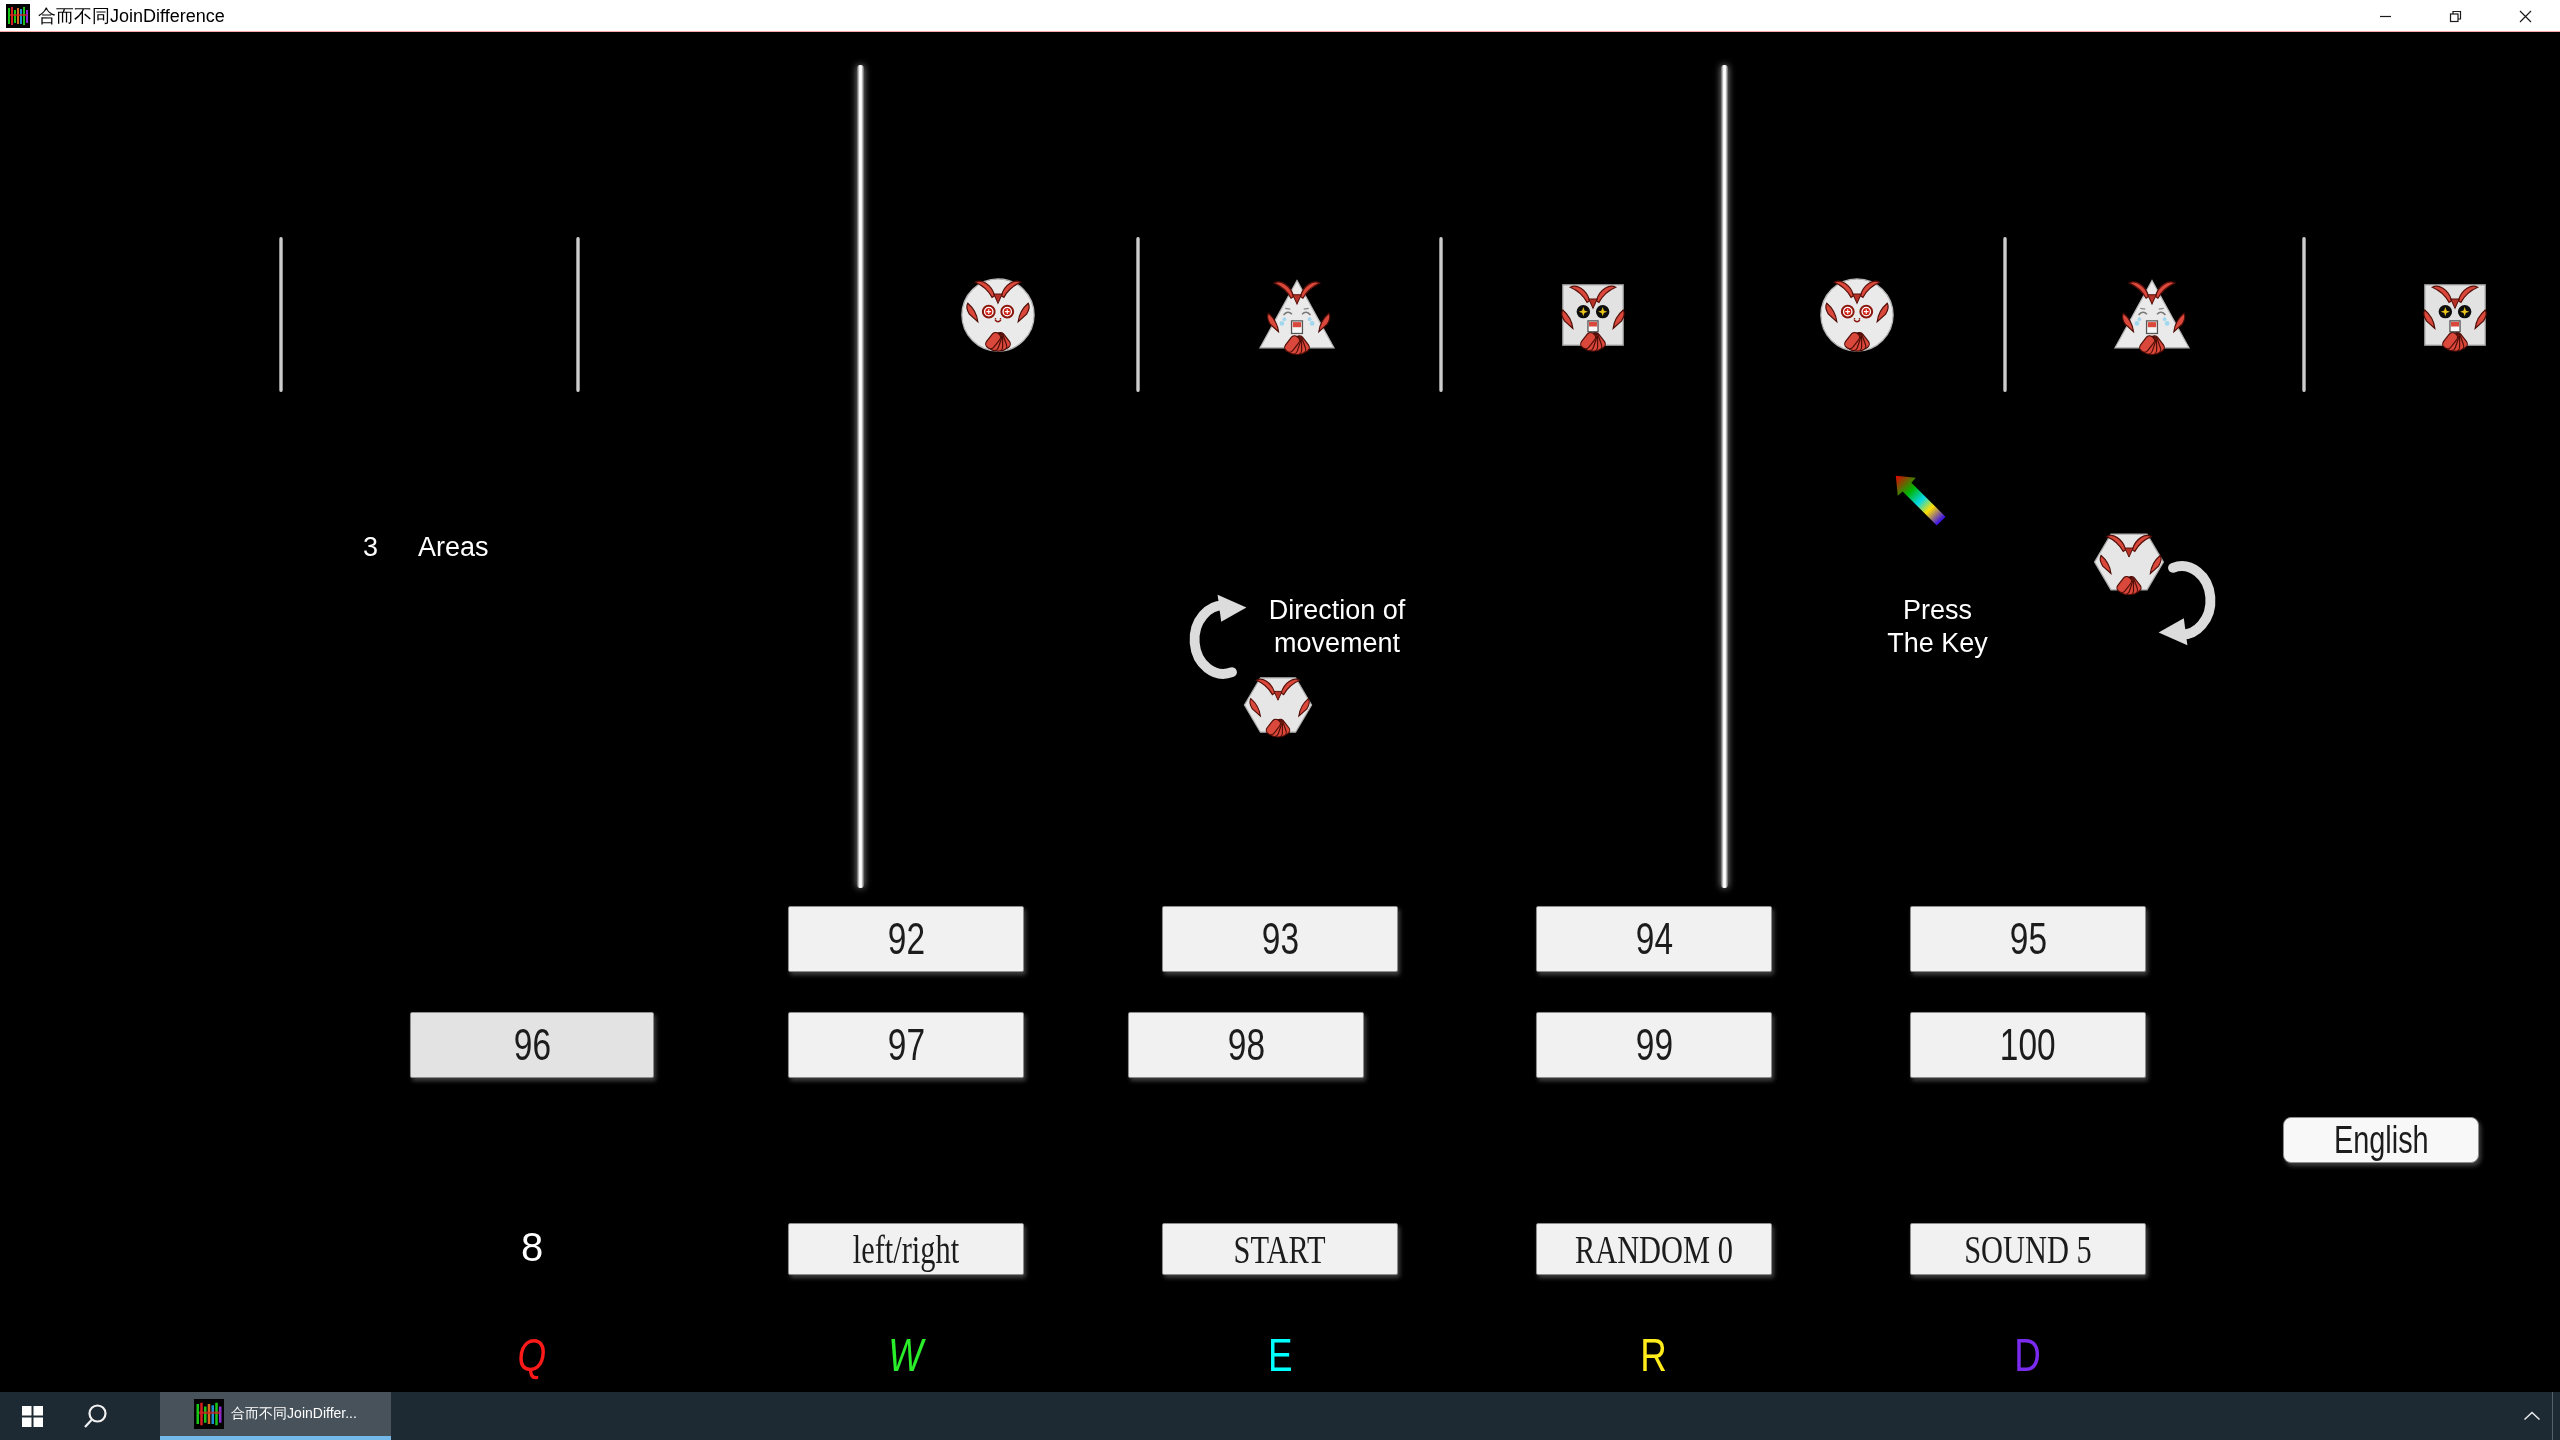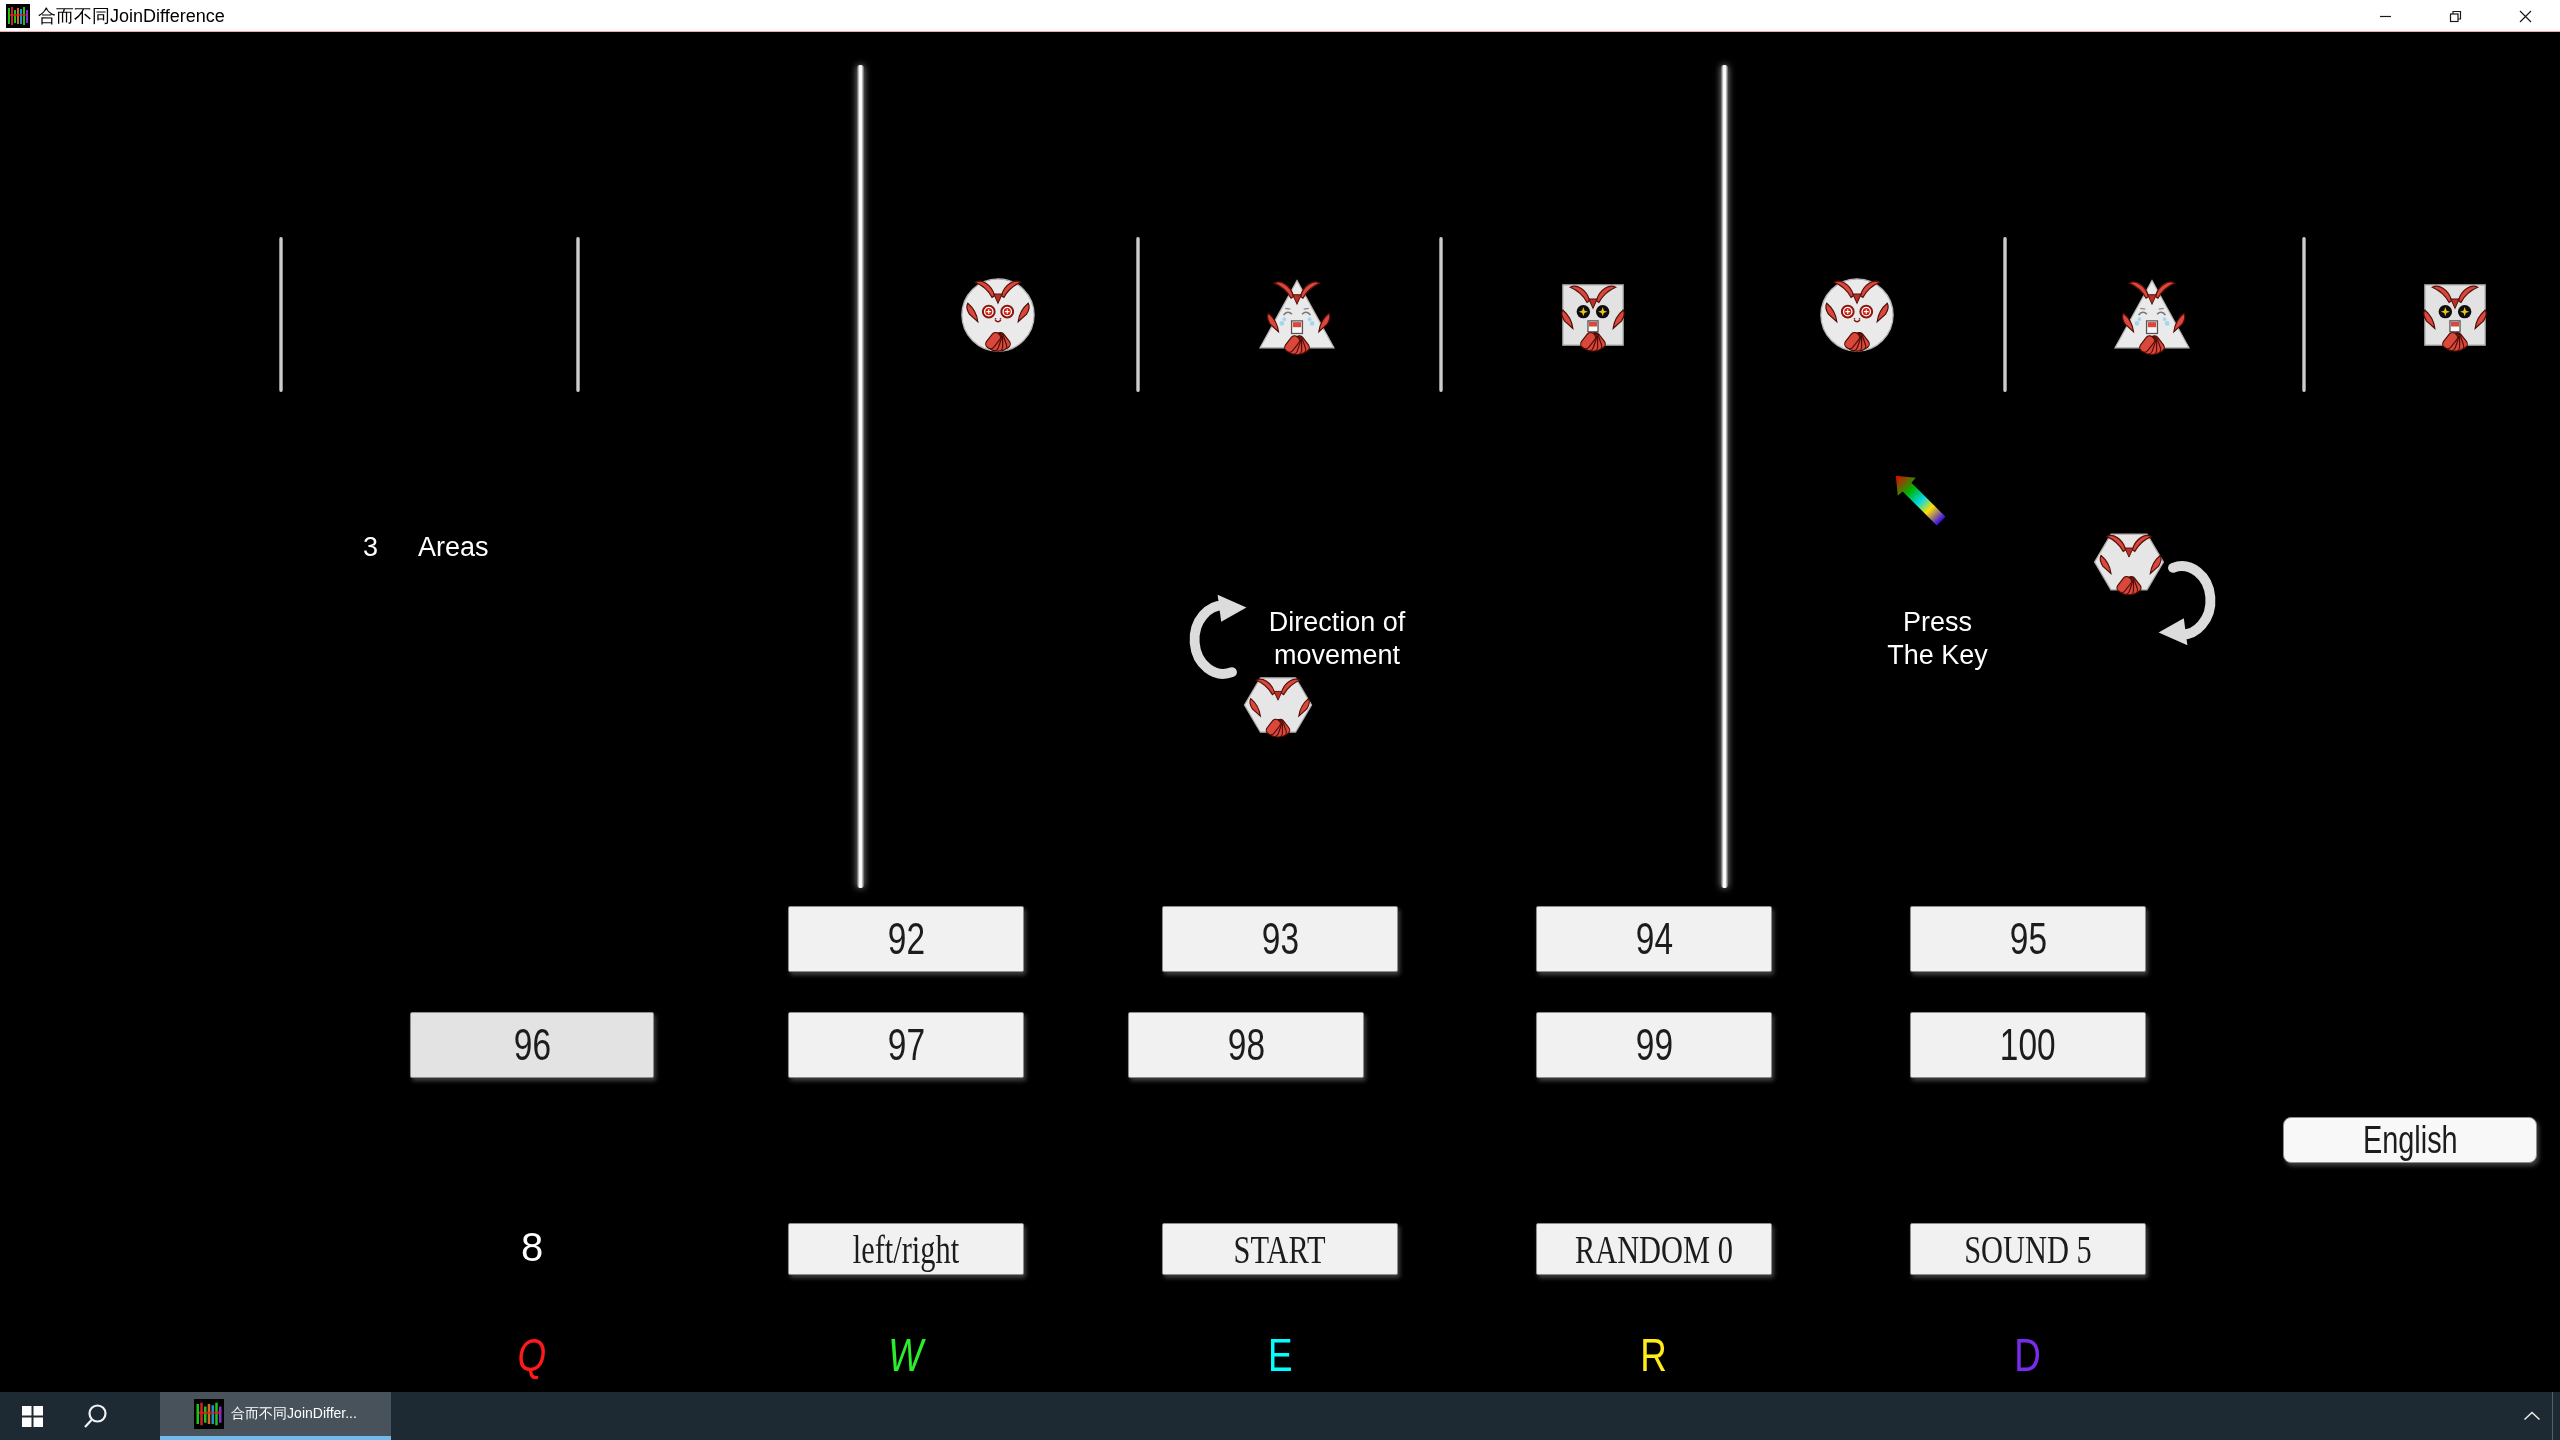--- a/index.html
+++ b/index.html
@@ -18,32 +18,32 @@
   
   .game{position:absolute;left:0;top:32px;width:2560px;height:1360px;background:#000;color:#fff;}
   .abs{position:absolute;}
   .line-short{width:4px;height:155px;top:205px;border-radius:2px;
               background:linear-gradient(90deg,#6f6f6f,#ececec 50%,#6f6f6f);}
   .line-long{width:7px;height:823px;top:33px;border-radius:3px;
              background:linear-gradient(90deg,#5a5a5a,#ffffff 38%,#ffffff 62%,#5a5a5a);
              box-shadow:0 0 7px rgba(255,255,255,.55);}
   .monster{display:block;}
   .monster svg{display:block;width:100%;height:100%;}
-  .hint-text{color:#fff;font-size:27px;line-height:33px;text-align:center;white-space:nowrap;margin-top:12px;}
+  .hint-text{color:#fff;font-size:27px;line-height:33px;text-align:center;white-space:nowrap;}
   .areas{left:363px;top:500px;display:flex;gap:40px;font-size:27px;color:#fff;}
   .counter{font-size:40px;color:#fff;text-align:center;}
 
   .btn{display:flex;align-items:center;justify-content:center;box-sizing:border-box;
        background:#f1f1f1;border:1px solid #8d8d8d;border-radius:2px;color:#1c1c1c;
        box-shadow:2px 3px 4px rgba(210,210,210,.30);cursor:default;}
   .num-btn{width:236px;height:66px;font-size:44px;}
   .num-selected{width:248px;height:60px;background:#ffffff;border:none;box-shadow:none;}
   .num-dim{background:#e3e3e3;width:244px;}
   .ctl-btn{width:236px;height:52px;font-size:40px;font-family:Liberation Serif, serif;}
-  .lang-btn{width:254px;height:46px;font-size:38px;border-radius:8px;background:#f8f8f8;}
+  .lang-btn{width:196px;height:46px;font-size:38px;border-radius:8px;background:#f8f8f8;}
   .cond{display:inline-block;transform:scaleX(.76);transform-origin:center;white-space:nowrap;}
 
   .keycap{width:120px;text-align:center;font-size:46px;}
   .keycap .cond{transform:scaleX(.8);}
   .it{font-style:italic;}
 
   
   .taskbar{position:absolute;left:0;top:1392px;width:2560px;height:48px;background:#1e2a33;
            display:flex;align-items:stretch;}
   .tb-btn{display:flex;align-items:center;justify-content:center;cursor:default;}

